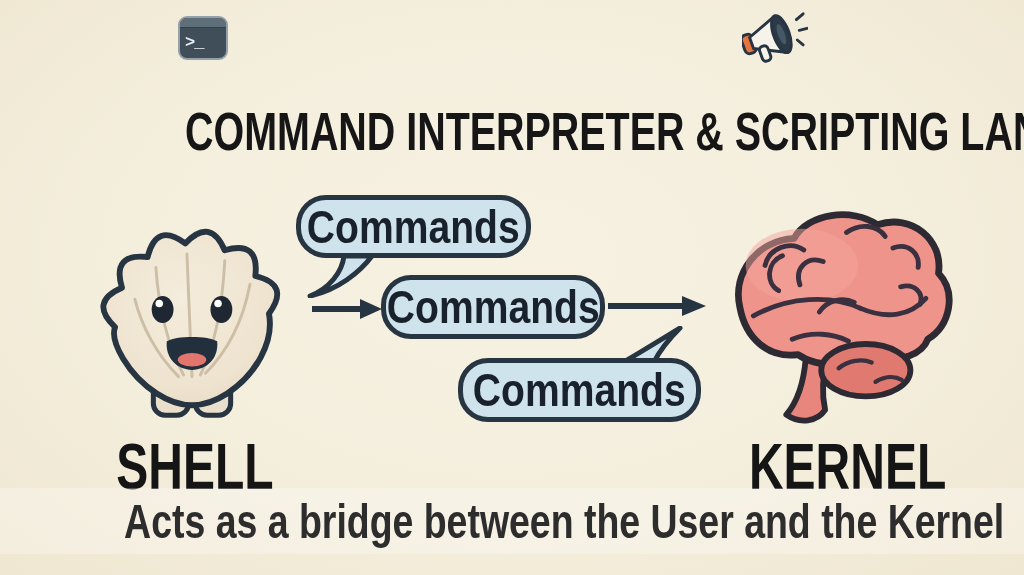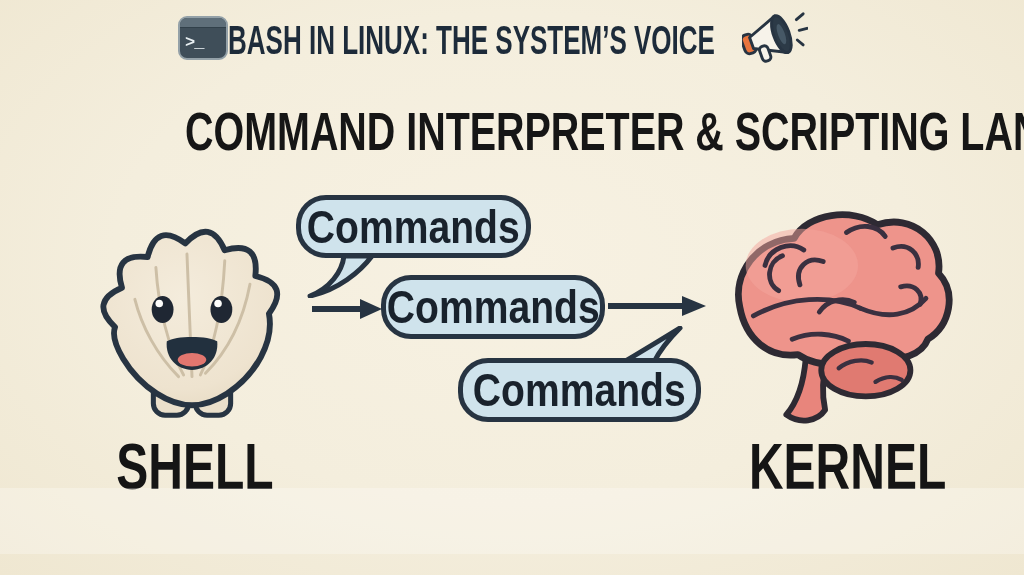--- a/index.html
+++ b/index.html
@@ -84,23 +84,20 @@
 </head>
 <body>
 
 <div class="stage">
 
   <div class="term">
     <div class="term-bar"></div>
     <div class="term-prompt">&gt;_</div>
   </div>
 
-  <div class="title-text">
-    <span class="cond">BASH IN LINUX: THE SYSTEM’S VOICE</span>
-  </div>
 
   <svg class="mega" width="66" height="60" viewBox="0 0 68 60">
     <g transform="rotate(-20 30 30)">
       <rect x="1" y="16" width="12" height="20" rx="5" fill="#e8743d" stroke="#273442" stroke-width="3"></rect>
       <path d="M 10 20 L 42 8 L 42 48 L 10 32 Z" fill="#f7f3ea" stroke="#273442" stroke-width="3" stroke-linejoin="round"></path>
       <ellipse cx="42" cy="28" rx="8" ry="20" fill="#2c3a47" stroke="#273442" stroke-width="3"></ellipse>
       <ellipse cx="42" cy="28" rx="3.5" ry="11" fill="#465866"></ellipse>
       <rect x="15" y="33" width="9" height="16" rx="4" fill="#f7f3ea" stroke="#273442" stroke-width="3"></rect>
     </g>
     <g stroke="#273442" stroke-width="3" stroke-linecap="round">
@@ -218,14 +215,17 @@
   </svg>
 
   <div class="entity-label shell-label">
     <span class="cond">SHELL</span>
   </div>
   <div class="entity-label kernel-label">
     <span class="cond">KERNEL</span>
   </div>
 
   <div class="footer-band"></div>
+  <div class="caption">
+    <span class="cond">Acts as a bridge between the User and the Kernel</span>
+  </div>
 
 </div>
 
 </body></html>

